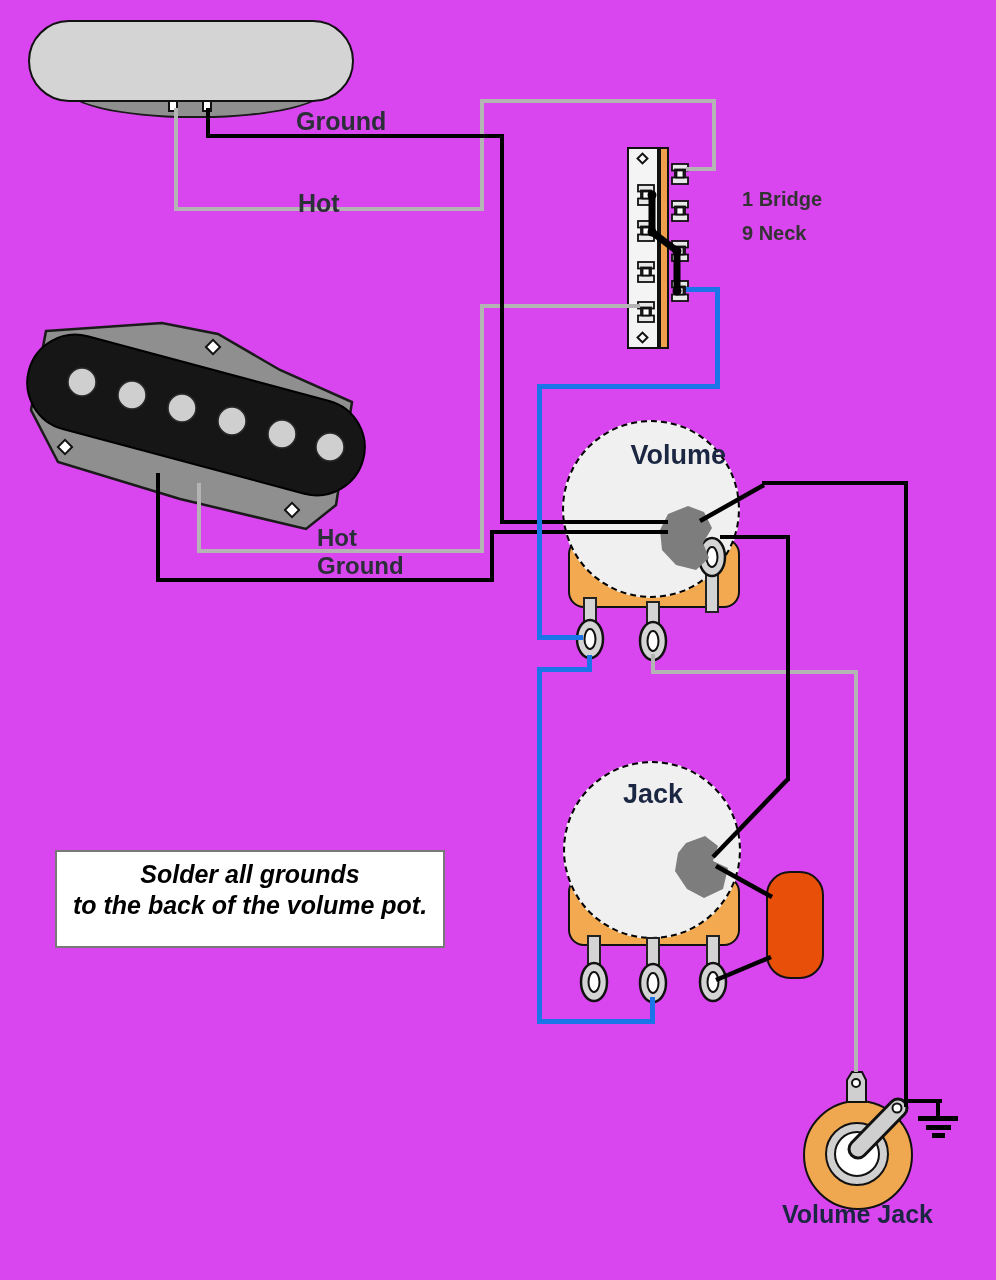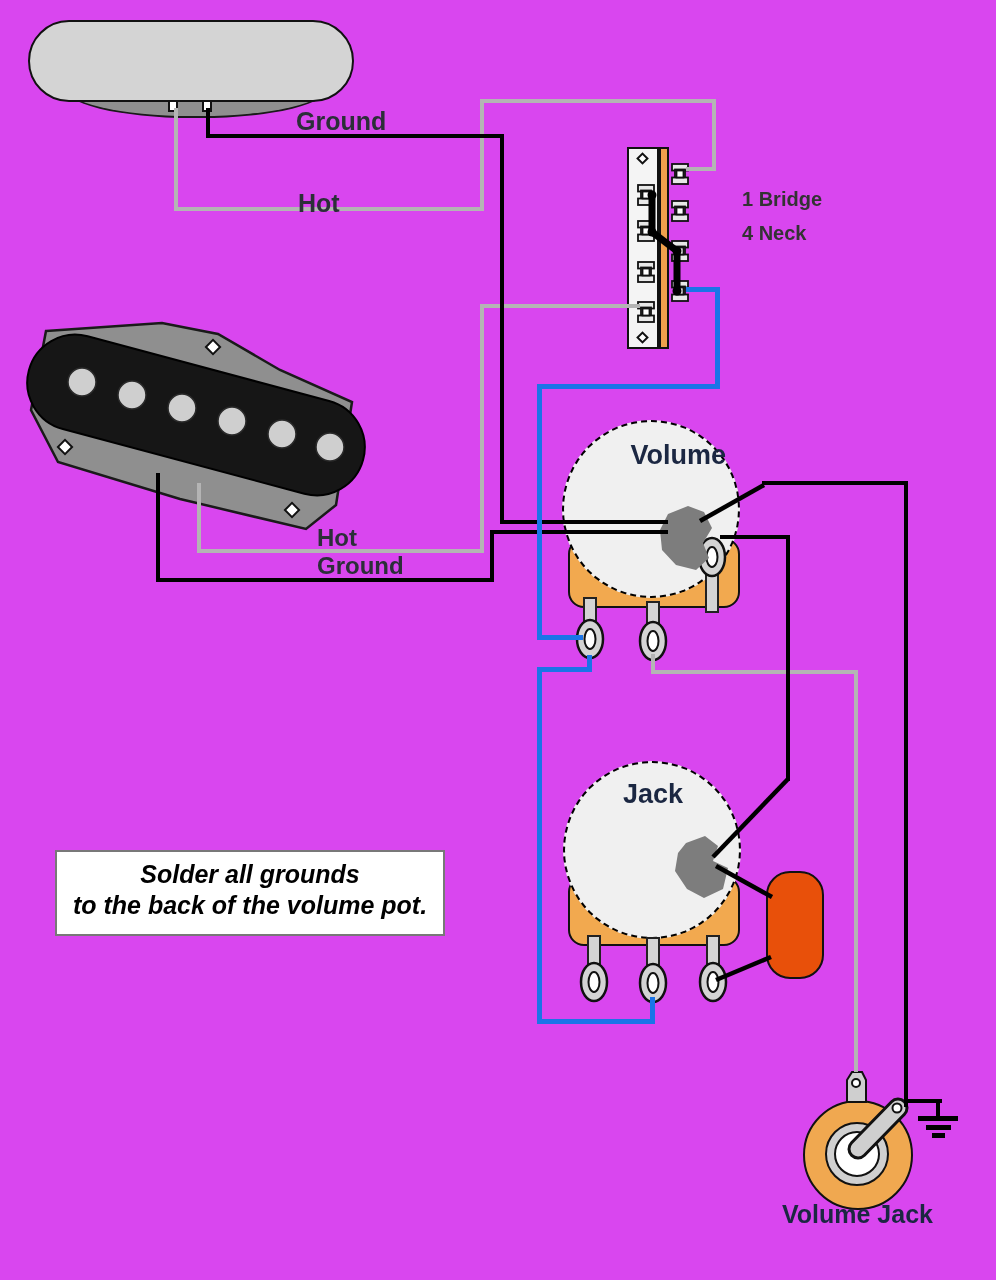--- a/index.html
+++ b/index.html
@@ -31,21 +31,21 @@
   .pot-body{width:172px;height:70px;background:var(--c-pot_body);border:2.5px solid #111;border-radius:16px;}
   .pot-face{width:178px;height:178px;background:var(--c-pot_face);border:2px dashed #000;border-radius:50%;}
   .pot-label{position:absolute;width:146px;text-align:center;font-size:27px;font-weight:bold;
       color:var(--c-label_navy);z-index:7;}
   .cap{left:766px;top:871px;width:58px;height:108px;background:var(--c-capacitor);
       border:2.5px solid #111;border-radius:24px;}
   .jack-ring{left:803px;top:1100px;width:110px;height:110px;background:var(--c-jack_body);
       border:2.5px solid #111;border-radius:50%;}
   .jack-mid{left:825px;top:1122px;width:64px;height:64px;background:#d0d0d0;border:2px solid #111;border-radius:50%;}
   .jack-hole{left:834px;top:1131px;width:46px;height:46px;background:#fff;border:2px solid #111;border-radius:50%;}
-  .note-box{left:55px;top:850px;width:390px;height:86px;background:#fff;border:2px solid #787878;
+  .note-box{left:55px;top:850px;width:390px;height:98px;background:#fff;border:2px solid #787878;
       z-index:2;text-align:center;padding-top:7px;}
   .note-box div{font-size:25px;line-height:31px;font-weight:bold;font-style:italic;color:#000;}
   .jack-label{left:775px;top:1200px;width:165px;text-align:center;font-size:25px;font-weight:bold;
       color:var(--c-label_navy);z-index:7;}
   .gsym{position:absolute;background:#000;z-index:5;}
 </style>
 </head>
 <body>
 
 <div id="stage">
@@ -56,21 +56,21 @@
   <div class="abs z3 slot" style="left:202px;top:100px;"></div>
   <div class="lbl big" style="left:296px;top:107px;">Ground</div>
   <div class="lbl big" style="left:298px;top:189px;">Hot</div>
 
   <div class="abs z2 switch-body"></div>
   <div class="abs z2 switch-strip"></div>
   <div class="abs screw" style="left:638px;top:154px;"></div>
   <div class="abs screw" style="left:638px;top:333px;"></div>
   <div class="abs sw-labels">
     <div>1 Bridge</div>
-    <div>4 Neck</div>
+    <div>9 Neck</div>
   </div>
 
   <div class="abs z2 pot-body" style="left:568px;top:538px;"></div>
   <div class="abs z3 pot-face" style="left:562px;top:420px;"></div>
   <div class="pot-label" style="left:580px;top:440px;text-align:right;">Volume</div>
 
   <div class="abs z2 pot-body" style="left:568px;top:876px;"></div>
   <div class="abs z3 pot-face" style="left:563px;top:761px;"></div>
   <div class="pot-label" style="left:580px;top:779px;">Jack</div>
 

